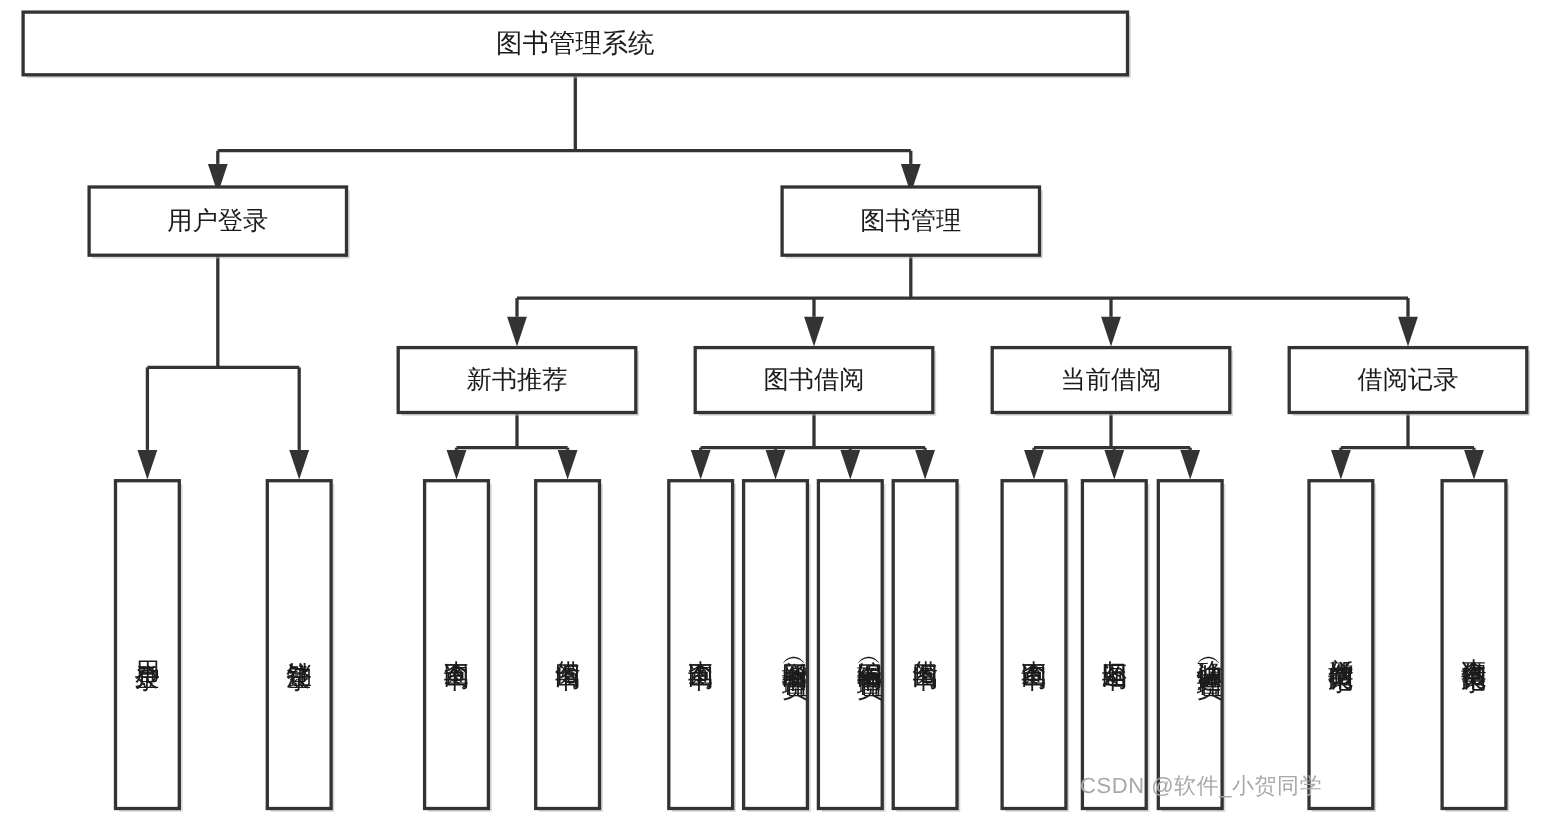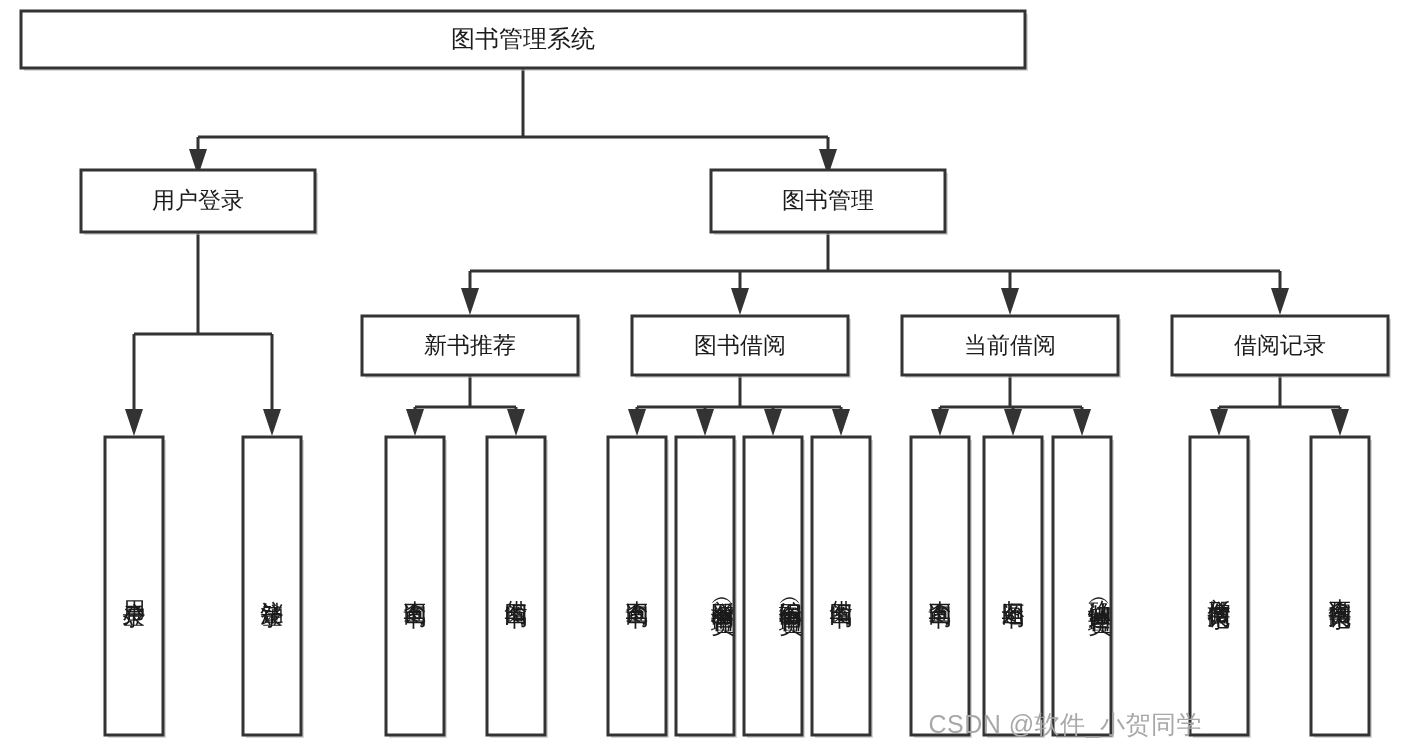--- a/index.html
+++ b/index.html
@@ -72,23 +72,23 @@
     align-items: flex-start;
     justify-content: center;
     pointer-events: none;
   }
   .vlabel.centered {
     align-items: center;
   }
   .watermark {
     position: absolute;
     right: 6px;
-    bottom: 6px;
-    font-family: "Liberation Sans", "DejaVu Sans", sans-serif;
-    font-size: 25px;
+    bottom: 19px;
+    font-family: "Liberation Sans", "DejaVu Sans", sans-serif;
+    font-size: 20px;
     color: #a8a8a8;
     letter-spacing: 0.5px;
     white-space: nowrap;
   }
 </style>
 </head>
 <body>
 
 <div id="diagram-root">
 

